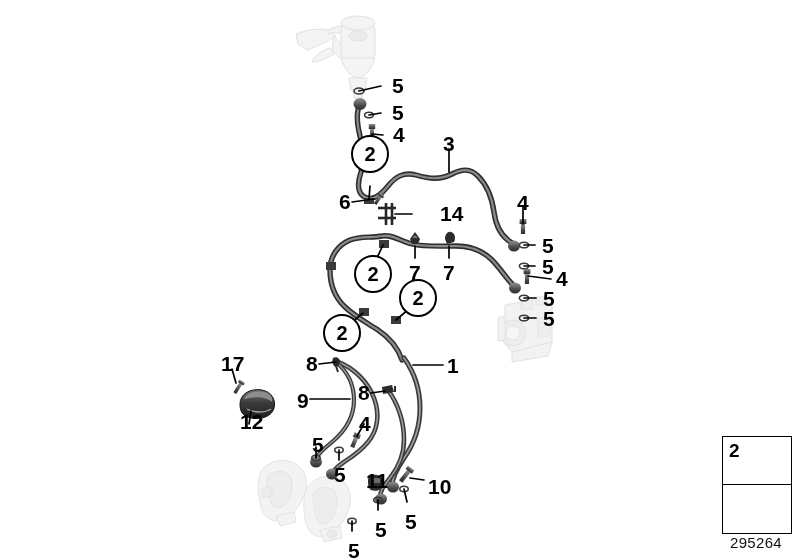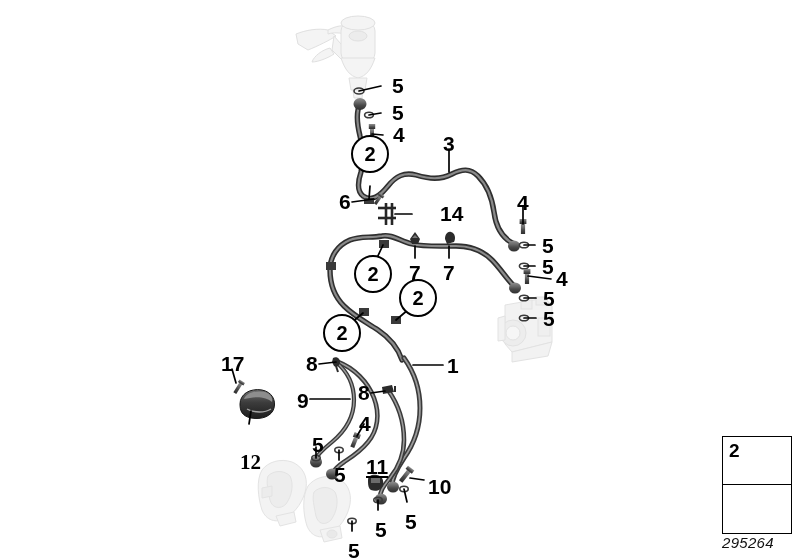--- a/index.html
+++ b/index.html
@@ -7,22 +7,22 @@
   #stage{position:relative;width:800px;height:560px;background:#fff;}
   #stage svg{position:absolute;left:0;top:0;}
   .cal{position:absolute;font-family:"Liberation Sans",sans-serif;font-weight:bold;font-size:21px;color:#000;line-height:1;user-select:none;}
   .circ{position:absolute;width:34px;height:34px;border:2.2px solid #000;border-radius:50%;background:#fff;
         display:flex;align-items:center;justify-content:center;font-family:"Liberation Sans",sans-serif;
         font-weight:bold;font-size:20px;color:#000;}
   #legend{position:absolute;left:722px;top:436px;width:68px;height:96px;border:1.6px solid #000;background:#fff;}
   #legend .half{position:relative;width:100%;height:48px;box-sizing:border-box;}
   #legend .half.top{border-bottom:1.6px solid #000;}
   #legend .lgnum{position:absolute;left:6px;top:3px;font-weight:bold;font-size:19px;font-family:"Liberation Sans",sans-serif;}
-  #partno{position:absolute;left:722px;top:534px;width:68px;
-          font-family:"Liberation Sans",sans-serif;font-size:15px;color:#111;letter-spacing:0.3px;font-style:italic;}
+  #partno{position:absolute;left:722px;top:534px;width:68px;text-align:center;
+          font-family:"Liberation Sans",sans-serif;font-size:15px;color:#111;letter-spacing:0.3px;}
 </style>
 </head>
 <body>
 
 <div id="stage">
 
   <svg width="800" height="560" viewBox="0 0 800 560">
     <defs>
       <linearGradient id="gMet" x1="0" y1="0" x2="0" y2="1">
         <stop offset="0" stop-color="#8e8e8e"></stop>
@@ -294,29 +294,29 @@
       <div class="cal" style="left: 440px; top: 203px;">14</div>
       <div class="cal" style="left: 517px; top: 192px;">4</div>
       <div class="cal" style="left: 542px; top: 235px;">5</div>
       <div class="cal" style="left: 542px; top: 256px;">5</div>
       <div class="cal" style="left: 556px; top: 268px;">4</div>
       <div class="cal" style="left: 543px; top: 288px;">5</div>
       <div class="cal" style="left: 543px; top: 308px;">5</div>
       <div class="cal" style="left: 409px; top: 262px;">7</div>
       <div class="cal" style="left: 443px; top: 262px;">7</div>
       <div class="cal" style="left: 221px; top: 353px;">17</div>
-      <div class="cal" style="left: 240px; top: 452px; font-family: Liberation Serif, serif;">12</div>
+      <div class="cal" style="left: 240px; top: 411px;">12</div>
       <div class="cal" style="left: 306px; top: 353px;">8</div>
       <div class="cal" style="left: 358px; top: 382px;">8</div>
       <div class="cal" style="left: 447px; top: 355px;">1</div>
       <div class="cal" style="left: 297px; top: 390px;">9</div>
       <div class="cal" style="left: 359px; top: 413px;">4</div>
       <div class="cal" style="left: 312px; top: 434px;">5</div>
       <div class="cal" style="left: 334px; top: 464px;">5</div>
-      <div class="cal" style="left: 366px; top: 456px; text-decoration: underline;">11</div>
+      <div class="cal" style="left: 366px; top: 470px;">11</div>
       <div class="cal" style="left: 428px; top: 476px;">10</div>
       <div class="cal" style="left: 405px; top: 511px;">5</div>
       <div class="cal" style="left: 375px; top: 519px;">5</div>
       <div class="cal" style="left: 348px; top: 540px;">5</div>
     </div>
 
   <div id="circle-layer">
       <div class="circ" style="left: 351px; top: 135px;">2</div>
       <div class="circ" style="left: 354px; top: 255px;">2</div>
       <div class="circ" style="left: 399px; top: 279px;">2</div>

